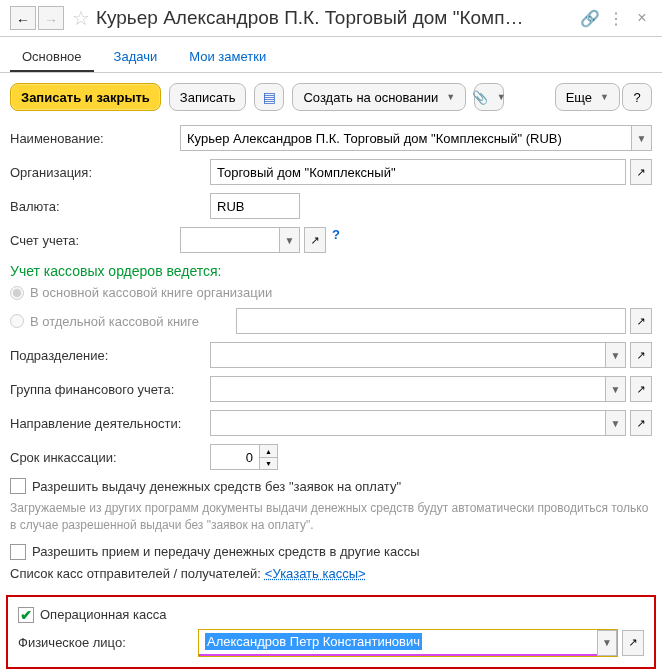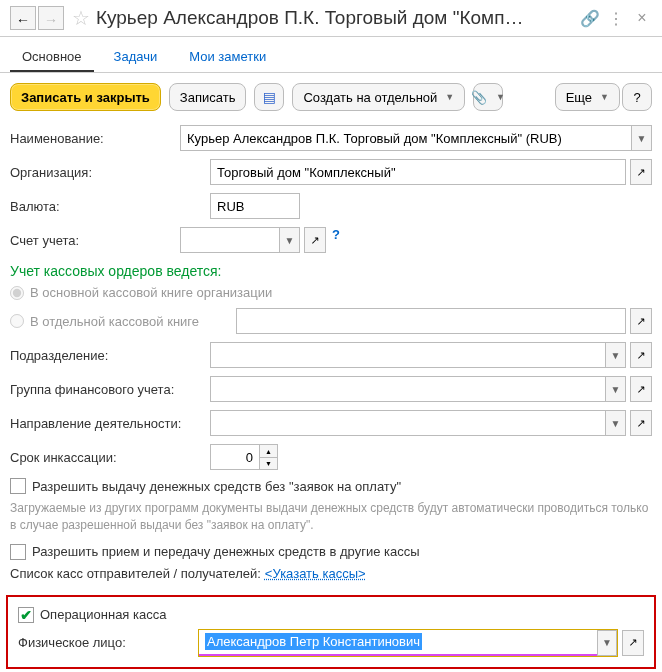--- a/index.html
+++ b/index.html
@@ -65,21 +65,21 @@
   <div class="tab">Задачи</div>
   <div class="tab">Мои заметки</div>
 </div>
 
 <div class="toolbar">
   <button class="btn btn-primary">Записать и закрыть</button>
   <button class="btn">Записать</button>
   <button class="btn btn-icon-only">
       <span style="color:#3366cc;font-size:14px;">▤</span>
     </button>
-  <button class="btn caret">Создать на отдельной</button>
+  <button class="btn caret">Создать на основании</button>
   <button class="btn btn-icon-only caret">
       <span style="color:#cc9900">📎</span>
     </button>
   <div class="toolbar-right">
     <button class="btn caret">Еще</button>
     <button class="btn btn-icon-only">?</button>
   </div>
 </div>
 
 <div class="form">

